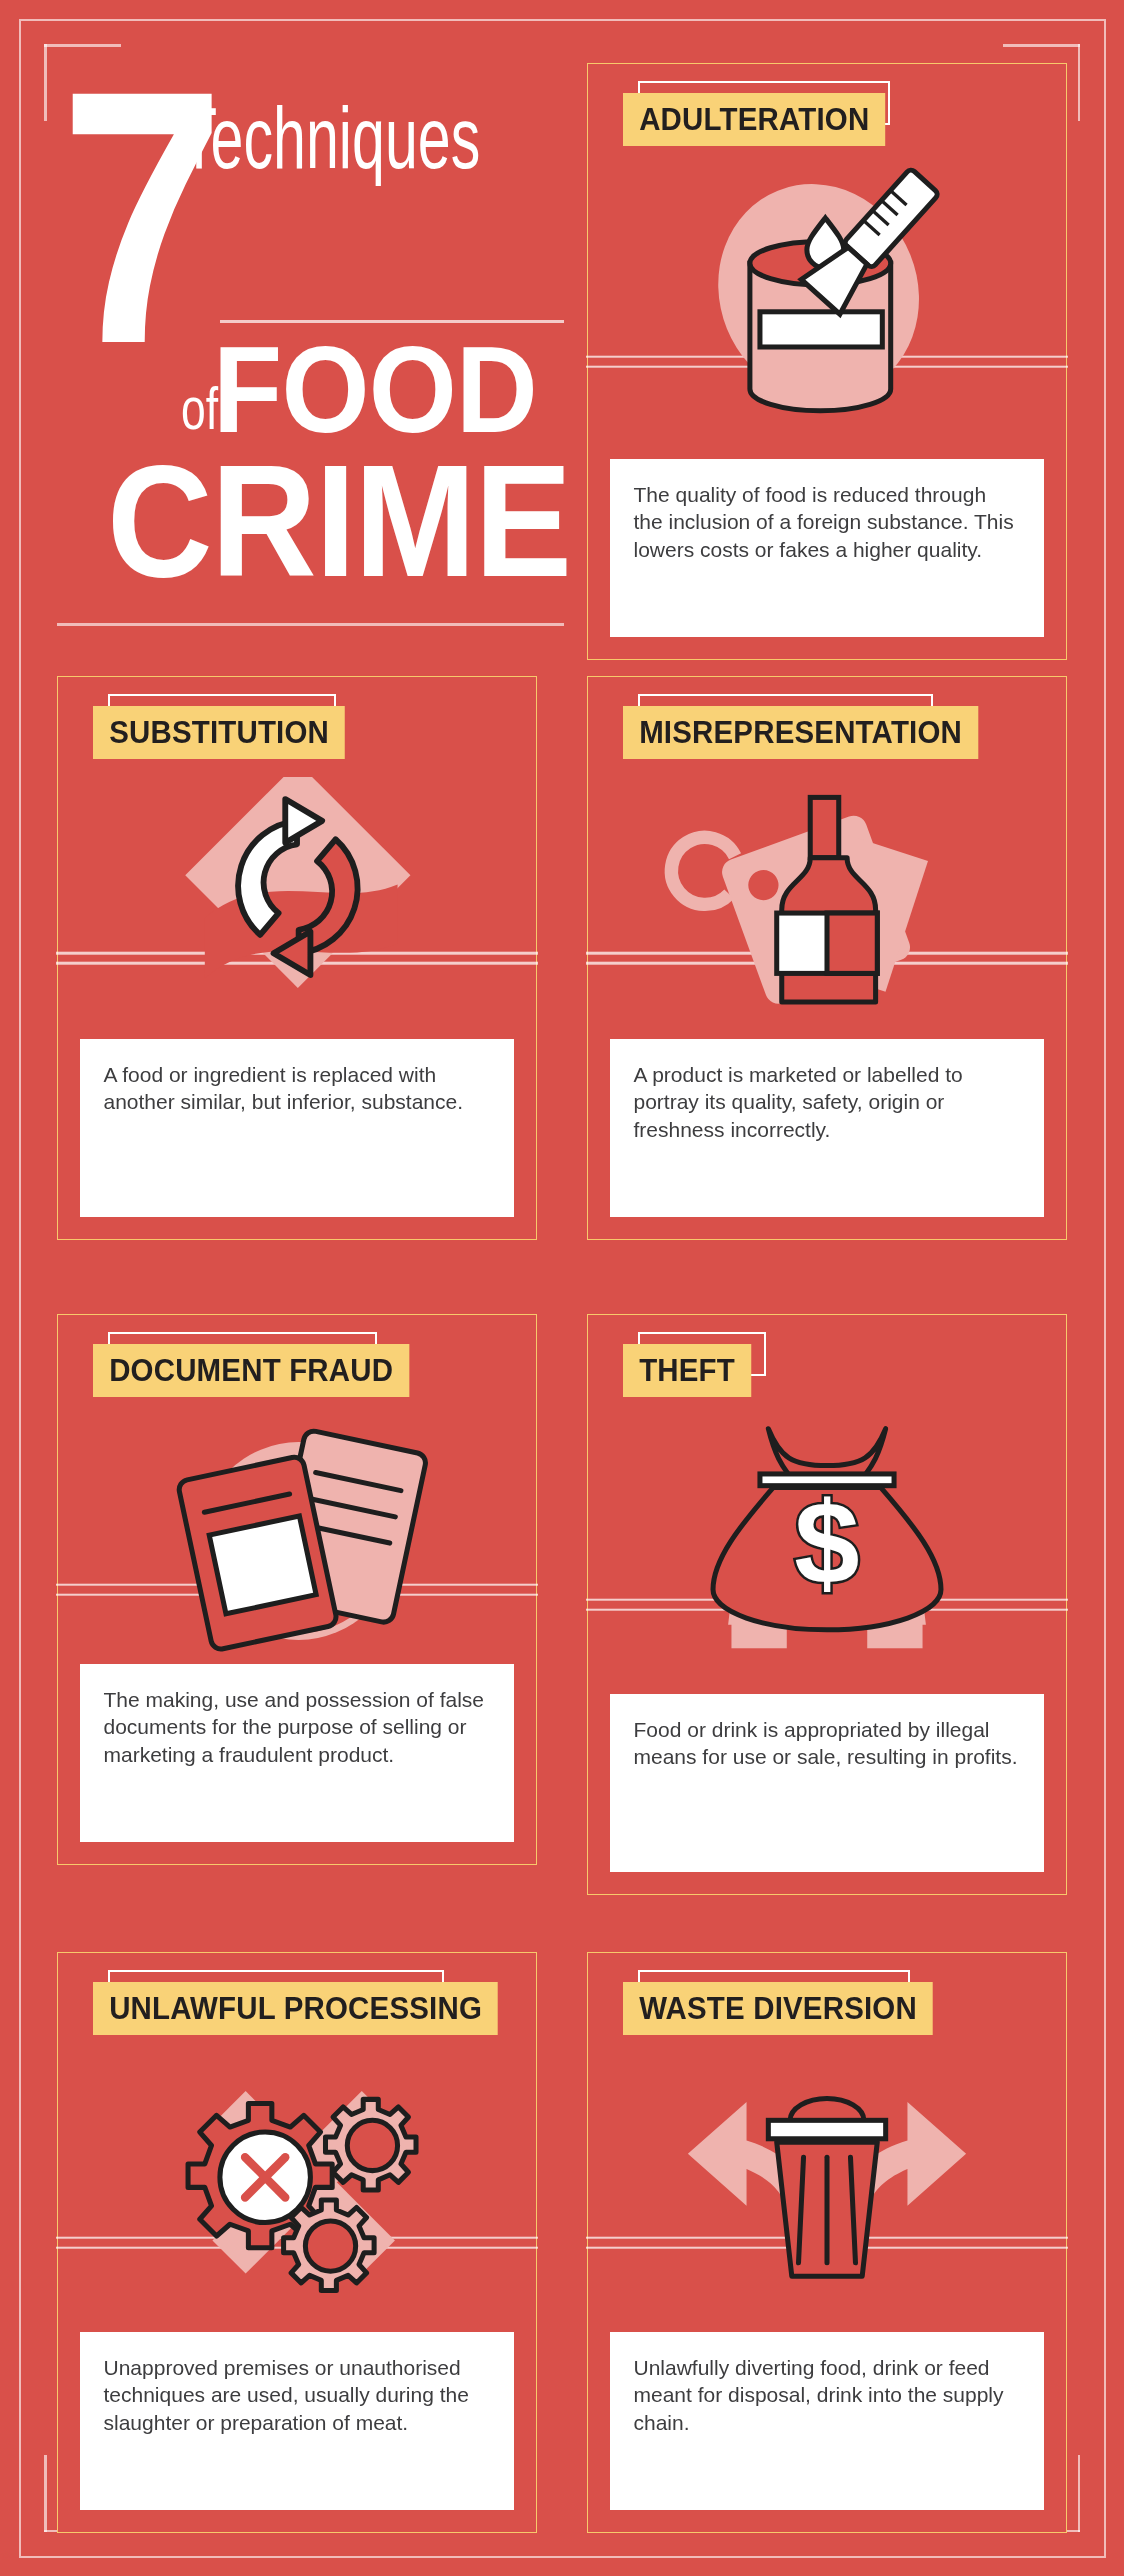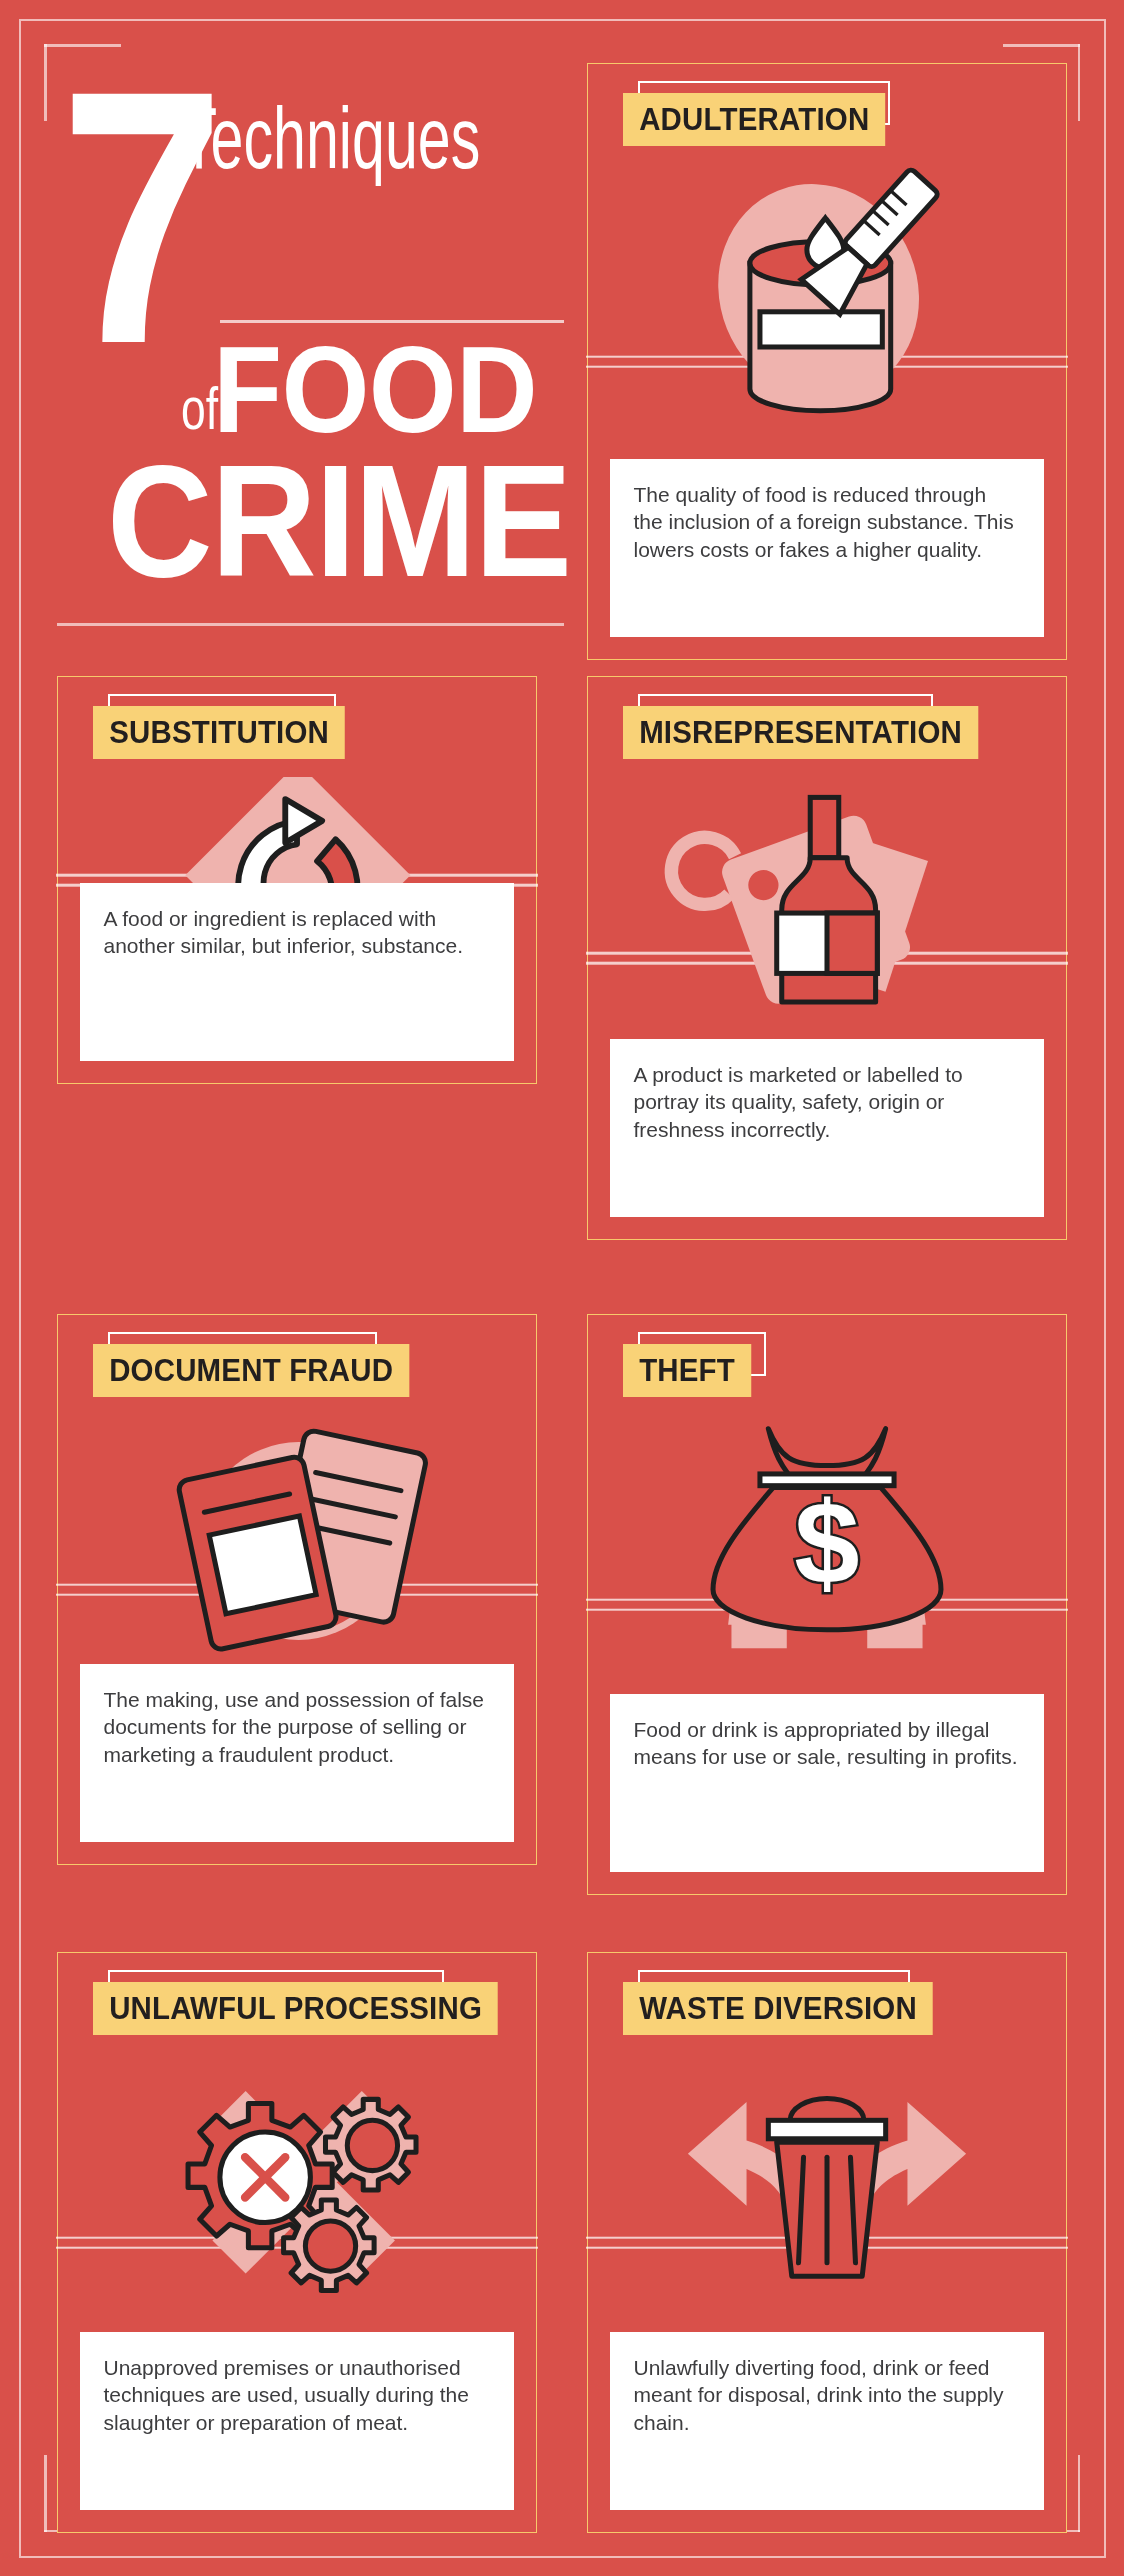--- a/index.html
+++ b/index.html
@@ -209,21 +209,21 @@
           <line x1="252" y1="104" x2="276" y2="104"></line>
         </g>
       </g>
     </svg>
   </div>
   <div class="desc">
     <p>The quality of food is reduced through the inclusion of a foreign substance. This lowers costs or fakes a higher quality.</p>
   </div>
 </div>
 
-<div class="card" style="left:57px; top:676px; width:480px; height:408px;">
+<div class="card" style="left:57px; top:676px; width:480px; height:564px;">
   <div class="card-lines">
       <b></b>
       <b></b>
     </div>
   <div class="label-wrap">
     <div class="label-outline" style="width:228px;"></div>
     <div class="label-chip">SUBSTITUTION</div>
   </div>
   <div class="art">
     <svg width="352" height="252" viewBox="0 0 420 300">

